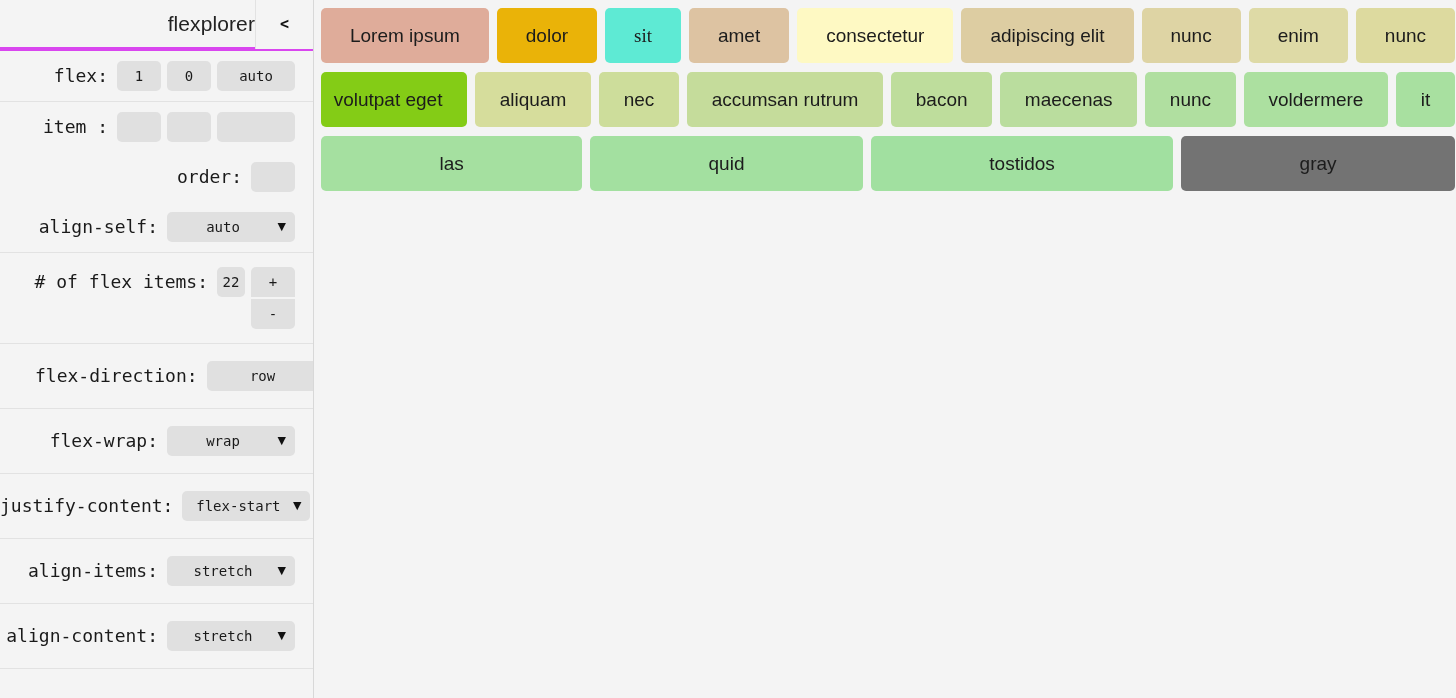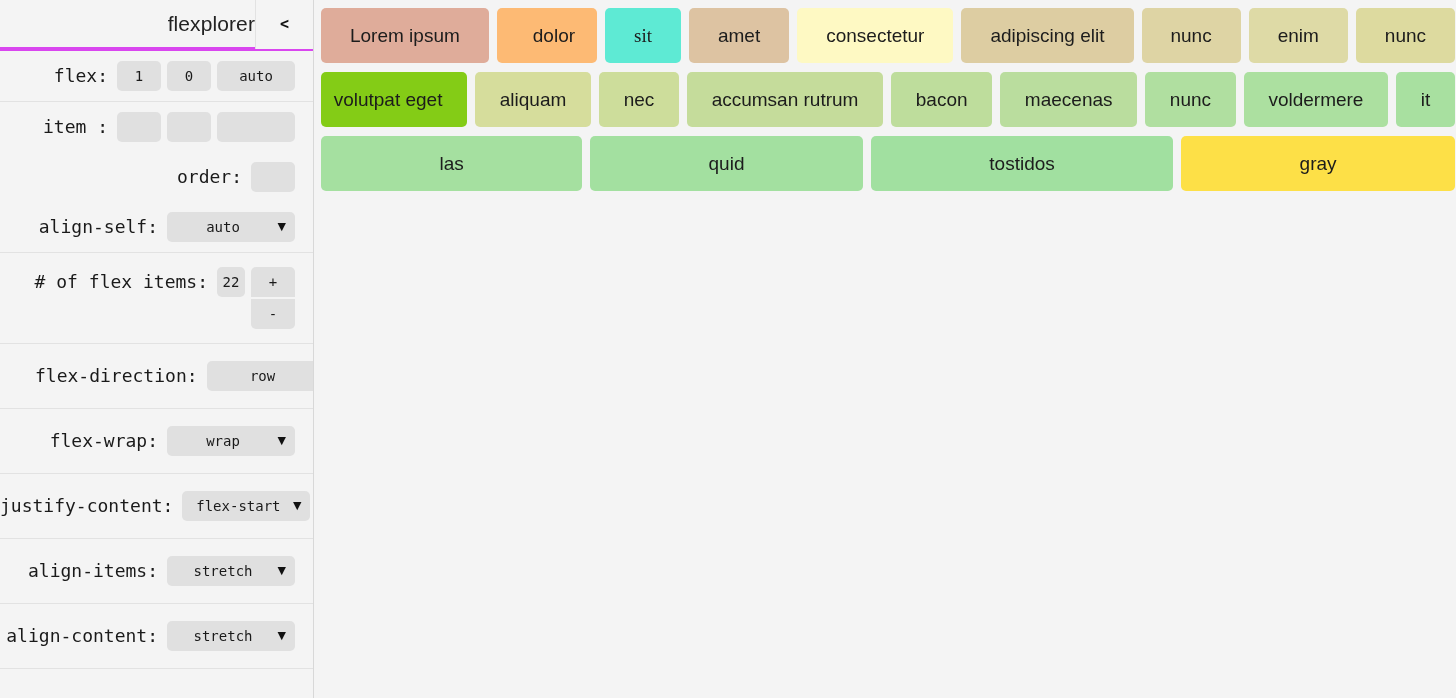--- a/index.html
+++ b/index.html
@@ -314,21 +314,21 @@
       </div>
     </div>
 
   </aside>
 
   <main id="main">
     <div id="flex-container">
         <div class="flex-item" style="background: rgb(223, 172, 154);">
           <span>Lorem ipsum</span>
         </div>
-        <div class="flex-item" style="background: #fdba74; justify-content: flex-end;">
+        <div class="flex-item" style="background: #eab308;">
           <span>dolor</span>
         </div>
         <div class="flex-item" style="background: #5eead4; font-family: Liberation Serif, serif;">
           <span>sit</span>
         </div>
         <div class="flex-item" style="background: rgb(221, 195, 162);">
           <span>amet</span>
         </div>
         <div class="flex-item" style="background: #fef9c3;">
           <span>consectetur</span>
@@ -374,19 +374,19 @@
         </div>
         <div class="flex-item" style="background: rgb(165, 224, 160);">
           <span>las</span>
         </div>
         <div class="flex-item" style="background: rgb(163, 224, 160);">
           <span>quid</span>
         </div>
         <div class="flex-item" style="background: rgb(161, 224, 160);">
           <span>tostidos</span>
         </div>
-        <div class="flex-item" style="background: #fde047;">
+        <div class="flex-item" style="background: #737373;">
           <span>gray</span>
         </div>
       </div>
   </main>
 
 </div>
 
 </body></html>

